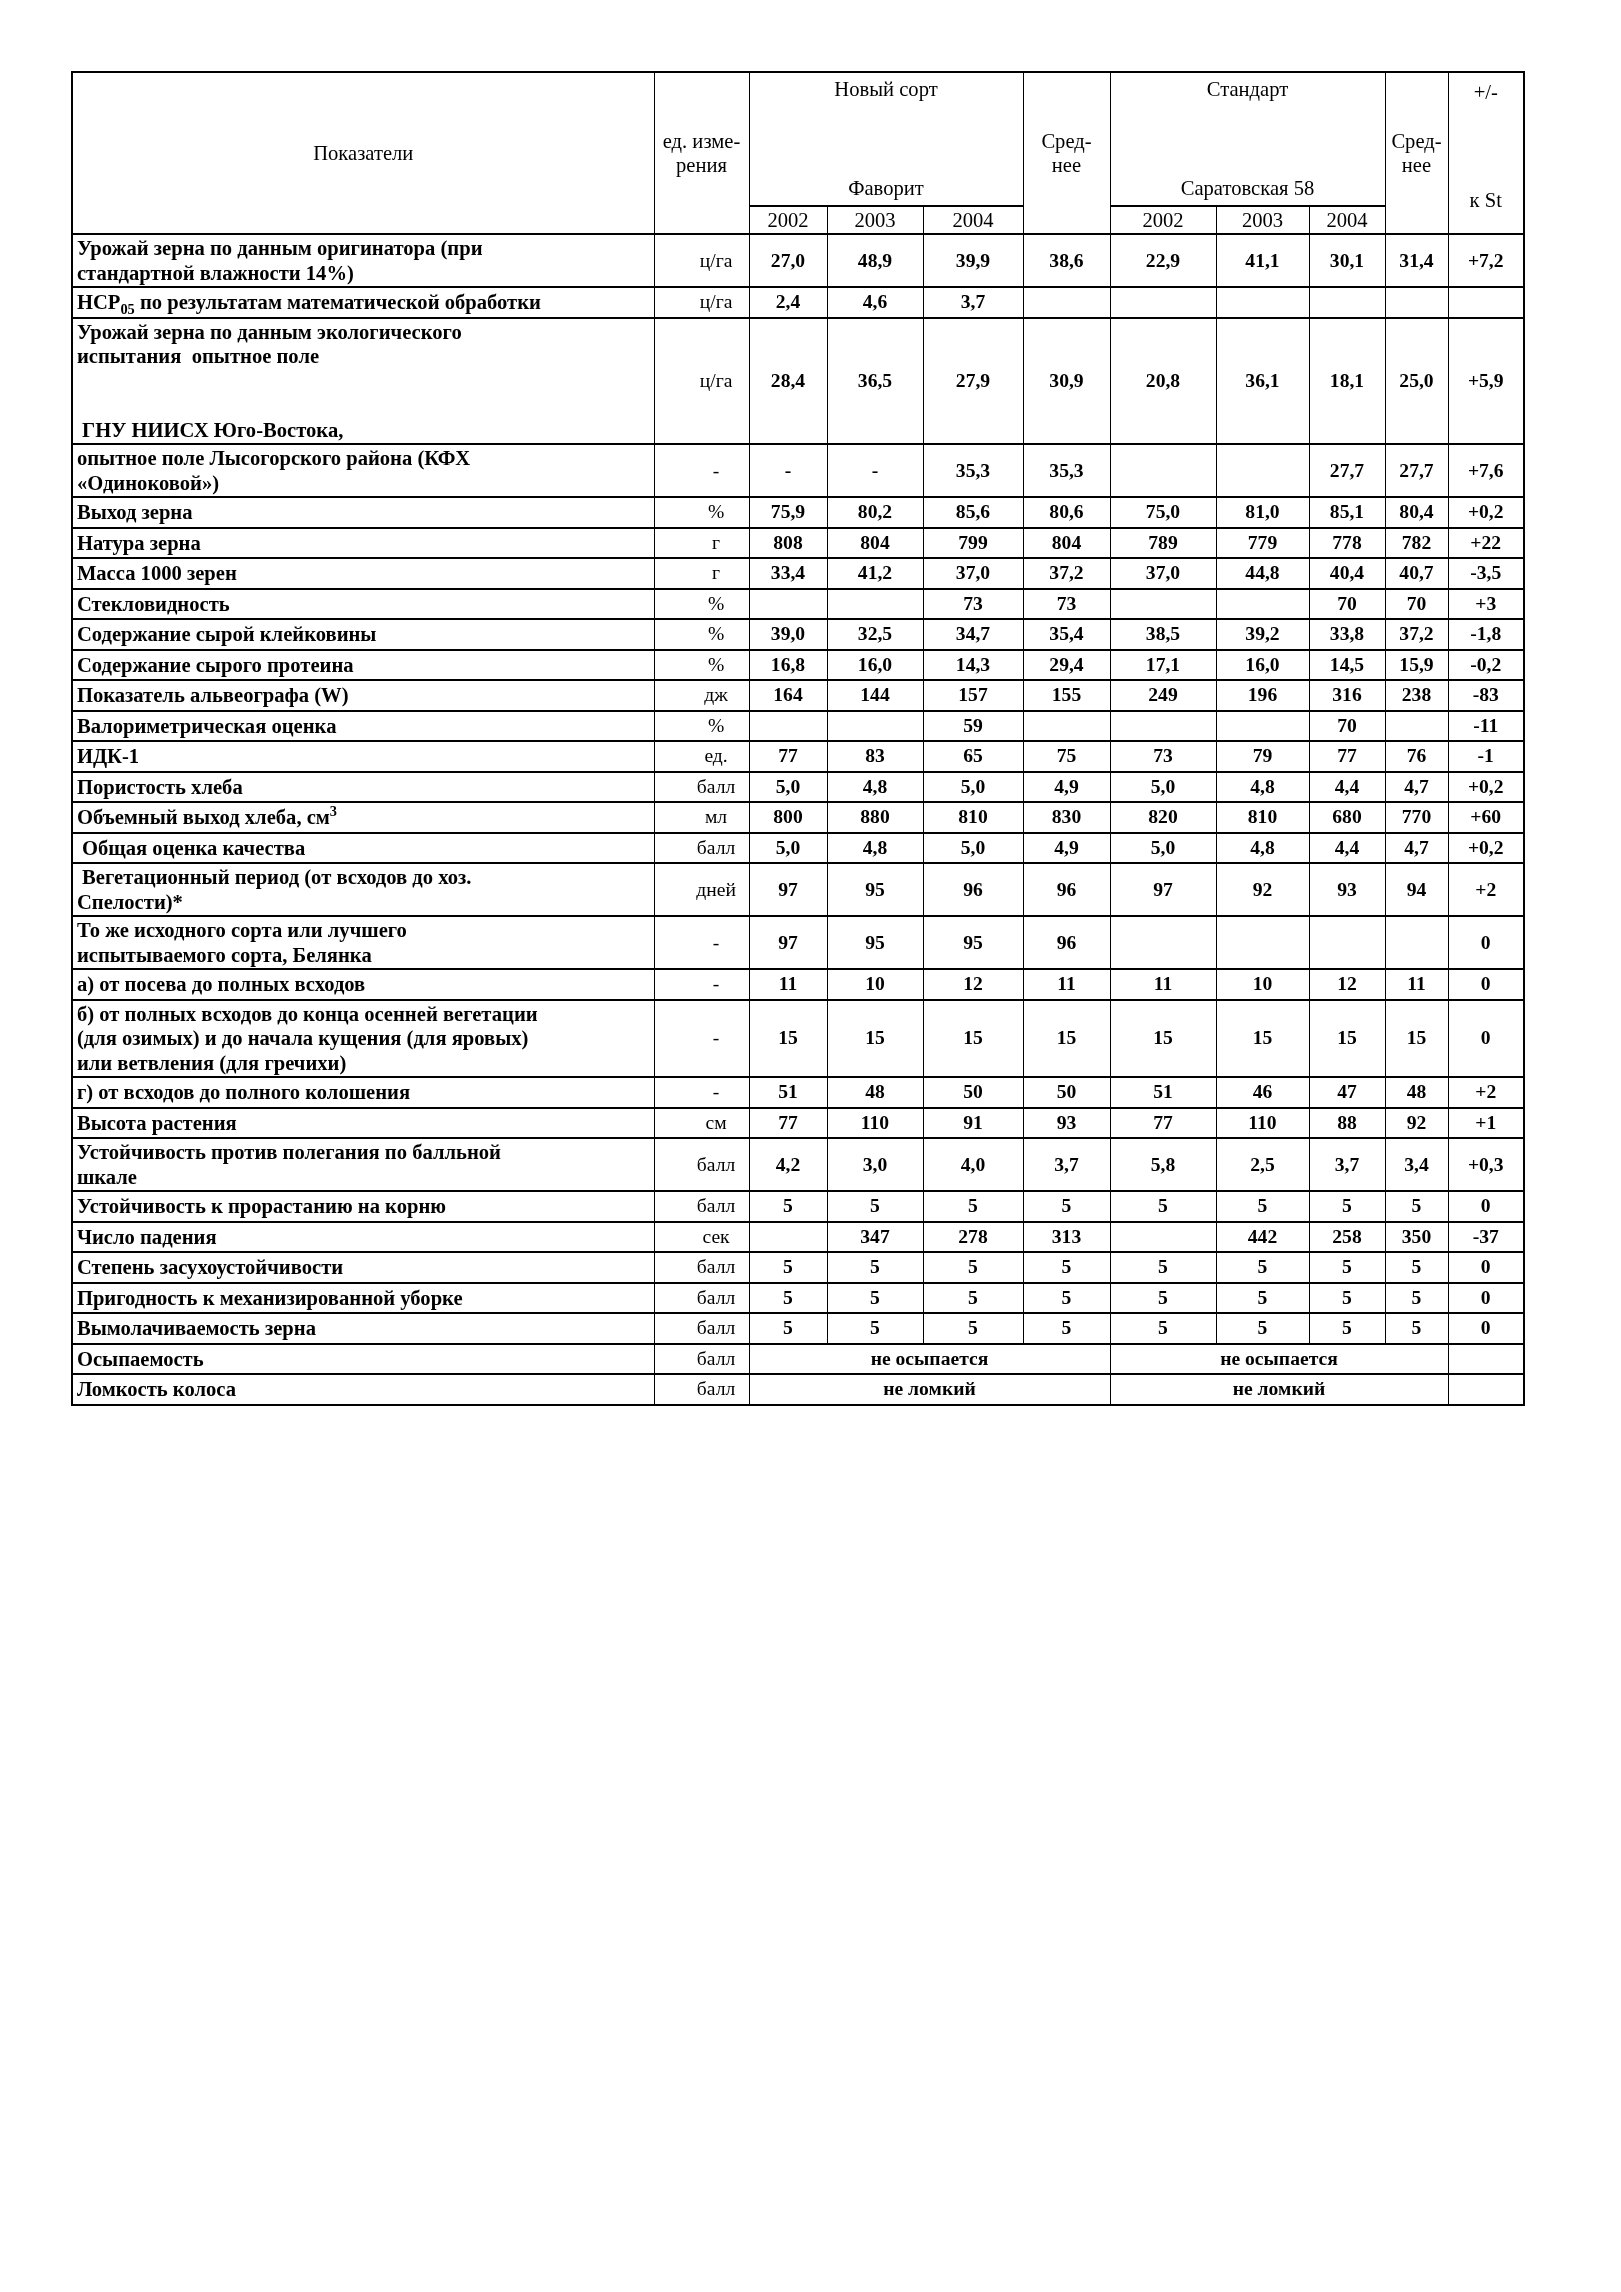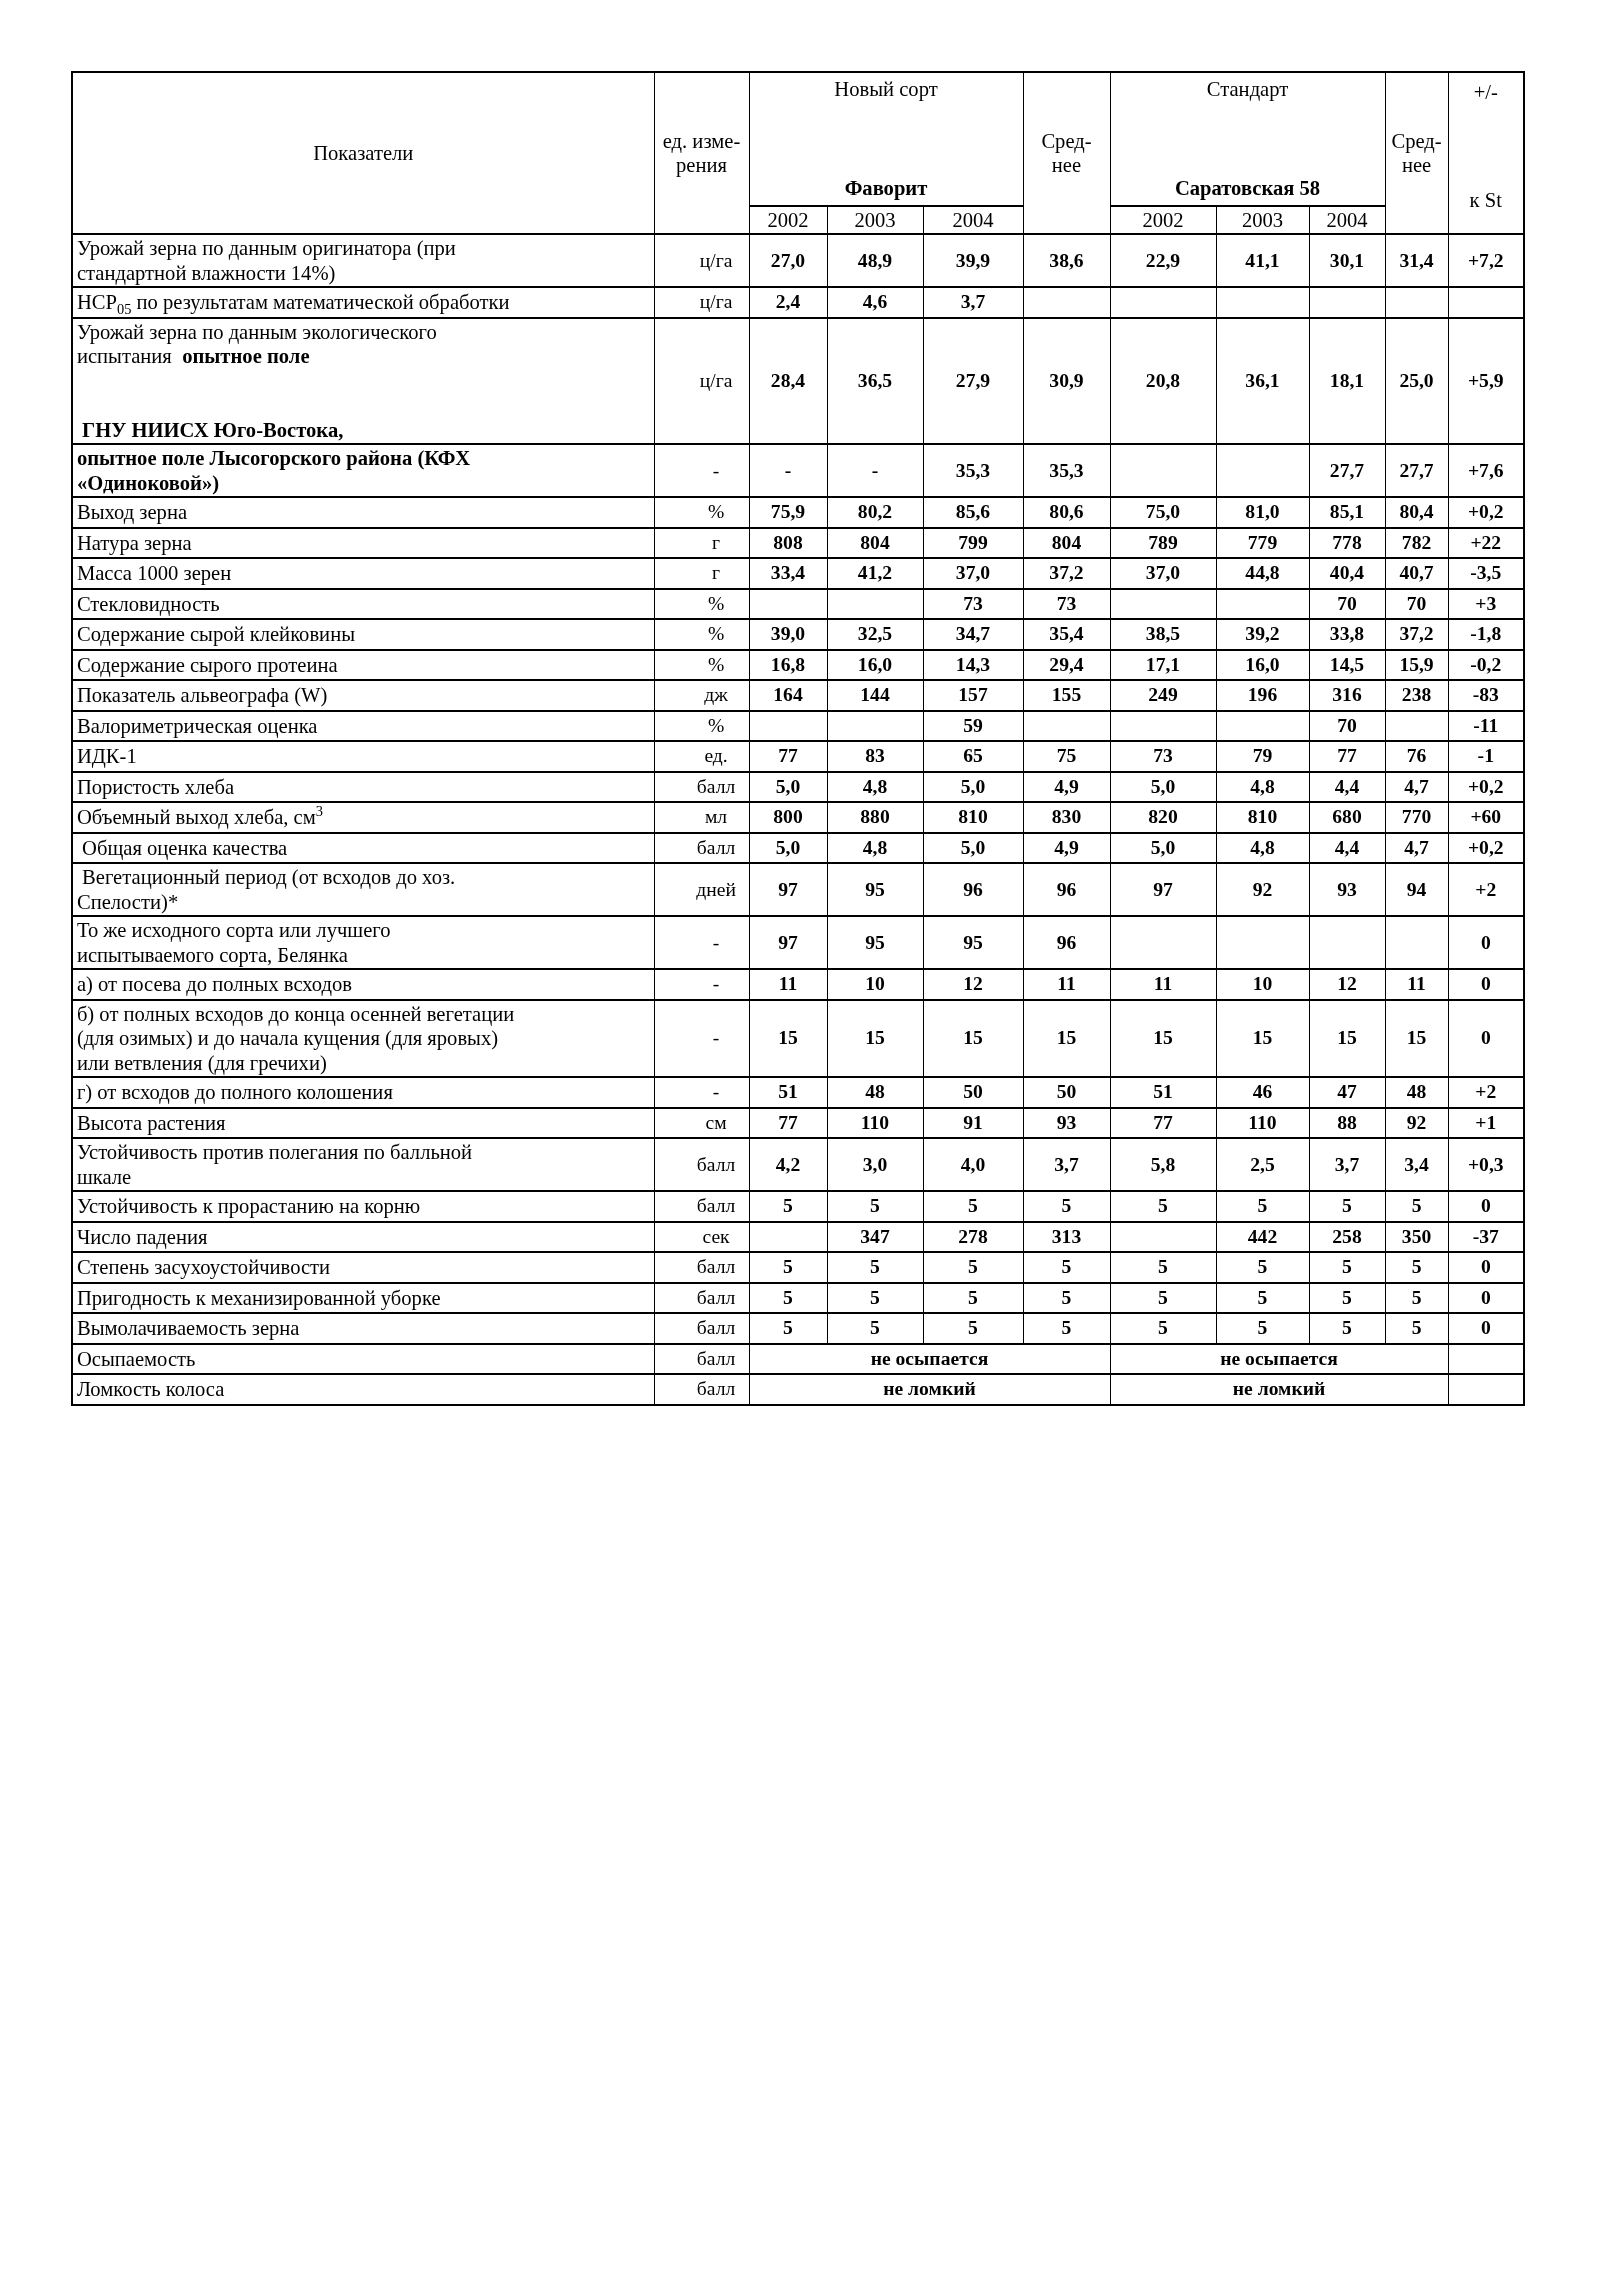--- a/index.html
+++ b/index.html
@@ -13,29 +13,29 @@
     border:2px solid #000;background:#fff;
   }
   th,td{
     border:1px solid #000;border-top-width:2px;border-bottom-width:2px;
     padding:1px 2.9px;font-size:20.6px;line-height:24.5px;font-weight:normal;
     vertical-align:middle;text-align:center;overflow:hidden;
   }
   tr.hdr-top{height:131px;}
   tr.years{height:27.4px;}
   tr.years th{border-top-width:1px;}
-  td.lbl{text-align:left;white-space:pre-wrap;padding-left:3.9px;}
+  td.lbl{text-align:left;white-space:pre-wrap;padding-left:3.9px;font-weight:bold;}
   td.unit{font-size:19.6px;padding-left:32px;}
   td.val{font-weight:bold;font-size:19.6px;}
   th.pre{white-space:pre-line;}
   .group-flex{
     display:flex;flex-direction:column;justify-content:space-between;
     align-items:center;height:123px;padding:2.9px 0;
   }
-  .group-flex .variety{font-weight:bold;}
+  .group-flex .variety{font-weight:normal;}
   .diff-flex{
     display:flex;flex-direction:column;justify-content:space-between;
     align-items:center;height:133px;padding:5.9px 0 19.6px;
   }
   sub,sup{font-size:70%;line-height:0;}
   tbody td{height:26.5px;}
 </style>
 </head>
 <body>
 

